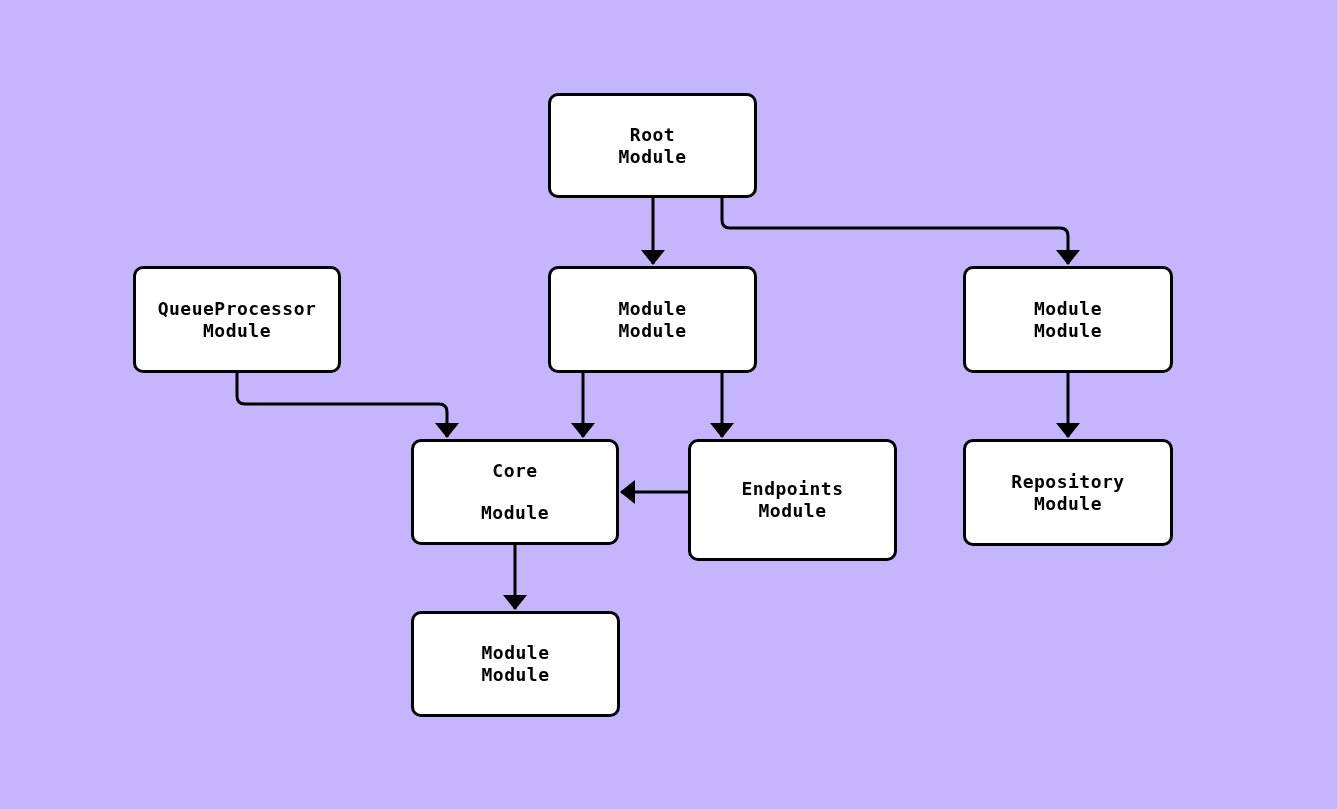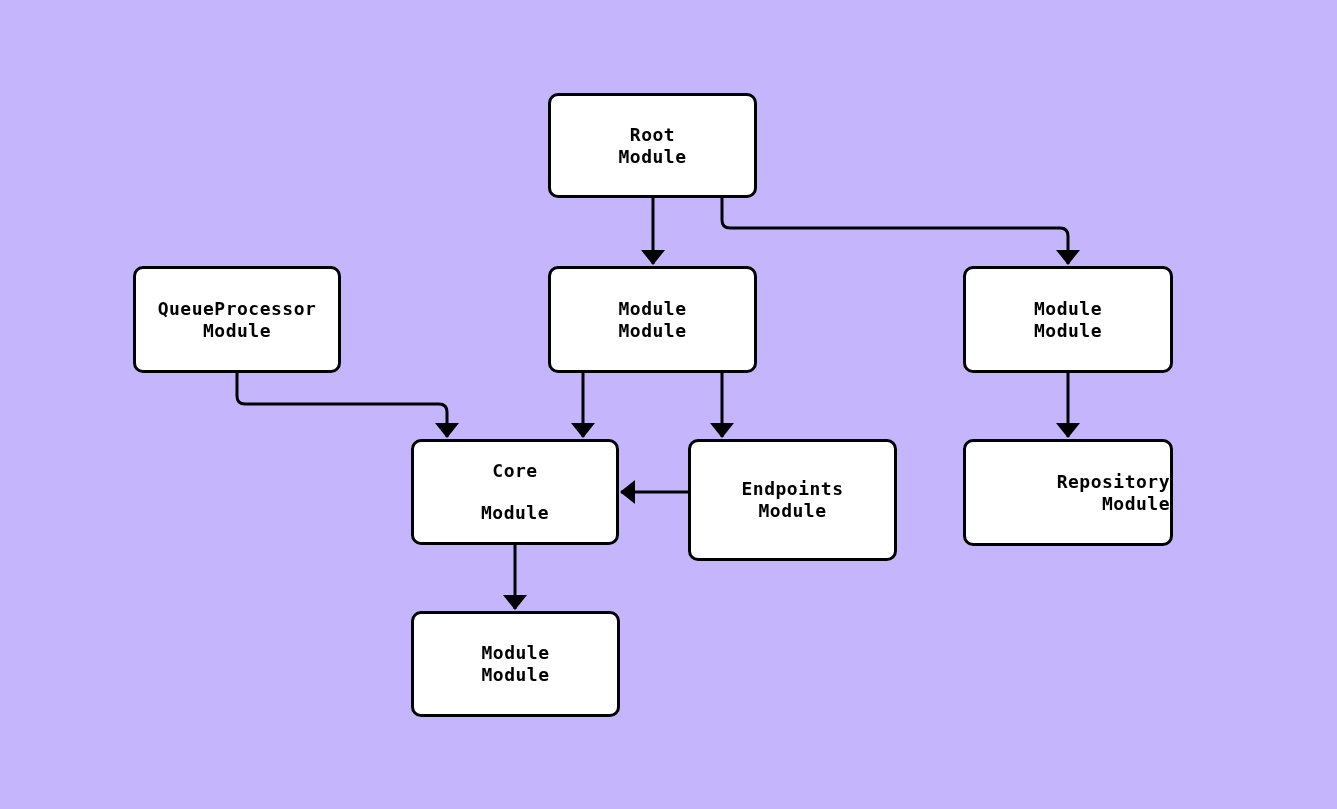--- a/index.html
+++ b/index.html
@@ -87,21 +87,21 @@
         <span class="node-line">Module</span>
       </div>
       <div class="node" style="left: 411px; top: 439px; width: 208px; height: 106px; gap: 20px;">
         <span class="node-line">Core</span>
         <span class="node-line">Module</span>
       </div>
       <div class="node" style="left: 688px; top: 439px; width: 209px; height: 122px;">
         <span class="node-line">Endpoints</span>
         <span class="node-line">Module</span>
       </div>
-      <div class="node" style="left: 963px; top: 439px; width: 210px; height: 107px; align-items: flex-end;">
+      <div class="node" style="left: 963px; top: 439px; width: 210px; height: 107px;">
         <span class="node-line">Repository</span>
         <span class="node-line">Module</span>
       </div>
       <div class="node" style="left: 411px; top: 611px; width: 209px; height: 106px;">
         <span class="node-line">Module</span>
         <span class="node-line">Module</span>
       </div>
     </div>
 </div>
 

